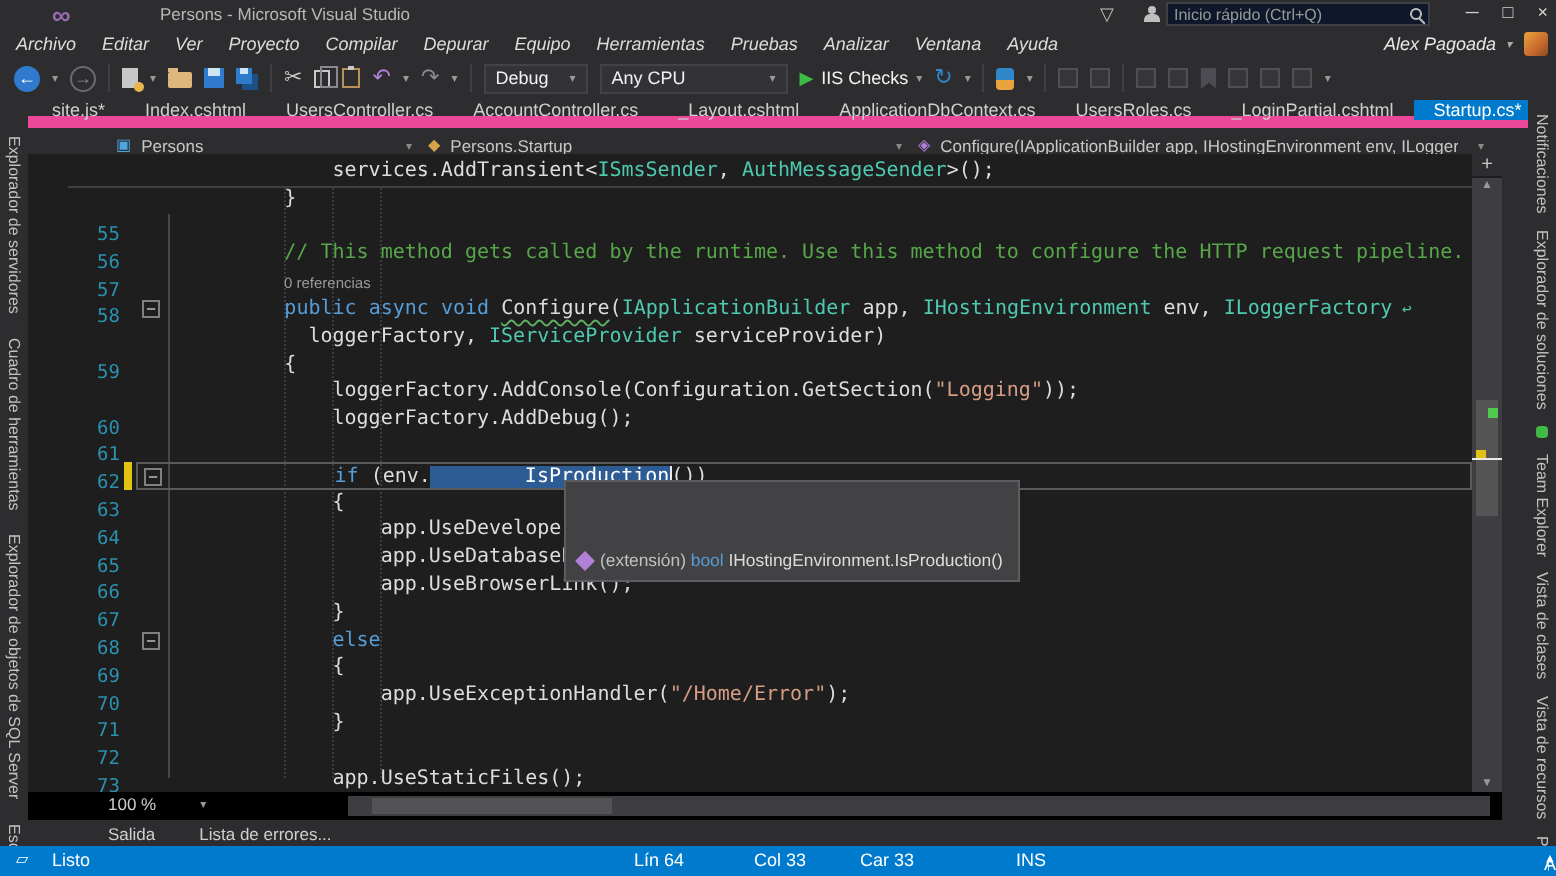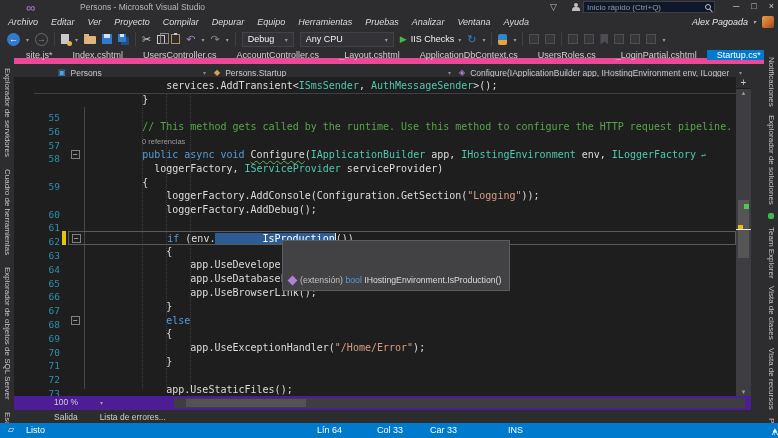--- a/index.html
+++ b/index.html
@@ -127,21 +127,21 @@
   .vs-split{position:absolute;top:0;left:0;width:15px;height:12px;background:#2d2d30;color:#c8c8c8;
             font-size:10px;line-height:11px;text-align:center;border-bottom:1px solid #1e1e1e;}
   .vs-up{position:absolute;top:13px;left:0;width:15px;text-align:center;font-size:6px;color:#999;}
   .vs-down{position:absolute;bottom:1px;left:0;width:15px;text-align:center;font-size:6px;color:#999;}
   .vs-thumb{position:absolute;left:2px;top:123px;width:11px;height:58px;background:#686868;opacity:.55;}
   .vs-green{position:absolute;right:2px;top:127px;width:5px;height:5px;background:#4ec94e;}
   .vs-yellow{position:absolute;left:2px;top:148px;width:5px;height:4px;background:#e2c410;}
   .vs-white{position:absolute;left:0;top:152px;width:15px;height:1px;background:#e8e8e8;}
 
   
-  .hscrollrow{position:absolute;top:396px;left:14px;width:737px;height:14px;background:#4c1d95;}
+  .hscrollrow{position:absolute;top:396px;left:14px;width:737px;height:14px;background:#000000;}
   .zoomctl{position:absolute;left:40px;top:1px;display:flex;align-items:center;gap:22px;font-size:8.5px;color:#d0d0d0;}
   .zoomctl .caret{font-size:6px;color:#999;}
   .htrack{position:absolute;left:160px;right:6px;top:2px;height:10px;background:#3e3e42;}
   .hthumb{position:absolute;left:12px;top:1px;width:120px;height:8px;background:#686868;opacity:.5;}
   .paneltabs{position:absolute;top:410px;left:14px;right:14px;height:13px;display:flex;align-items:center;
              gap:22px;padding-left:40px;font-size:8.5px;color:#cfcfcf;}
 
   
   .statusbar{position:absolute;left:0;right:0;bottom:0;height:15px;background:#007acc;color:#fff;font-size:9px;}
   .statusbar span{position:absolute;top:2px;white-space:nowrap;}

